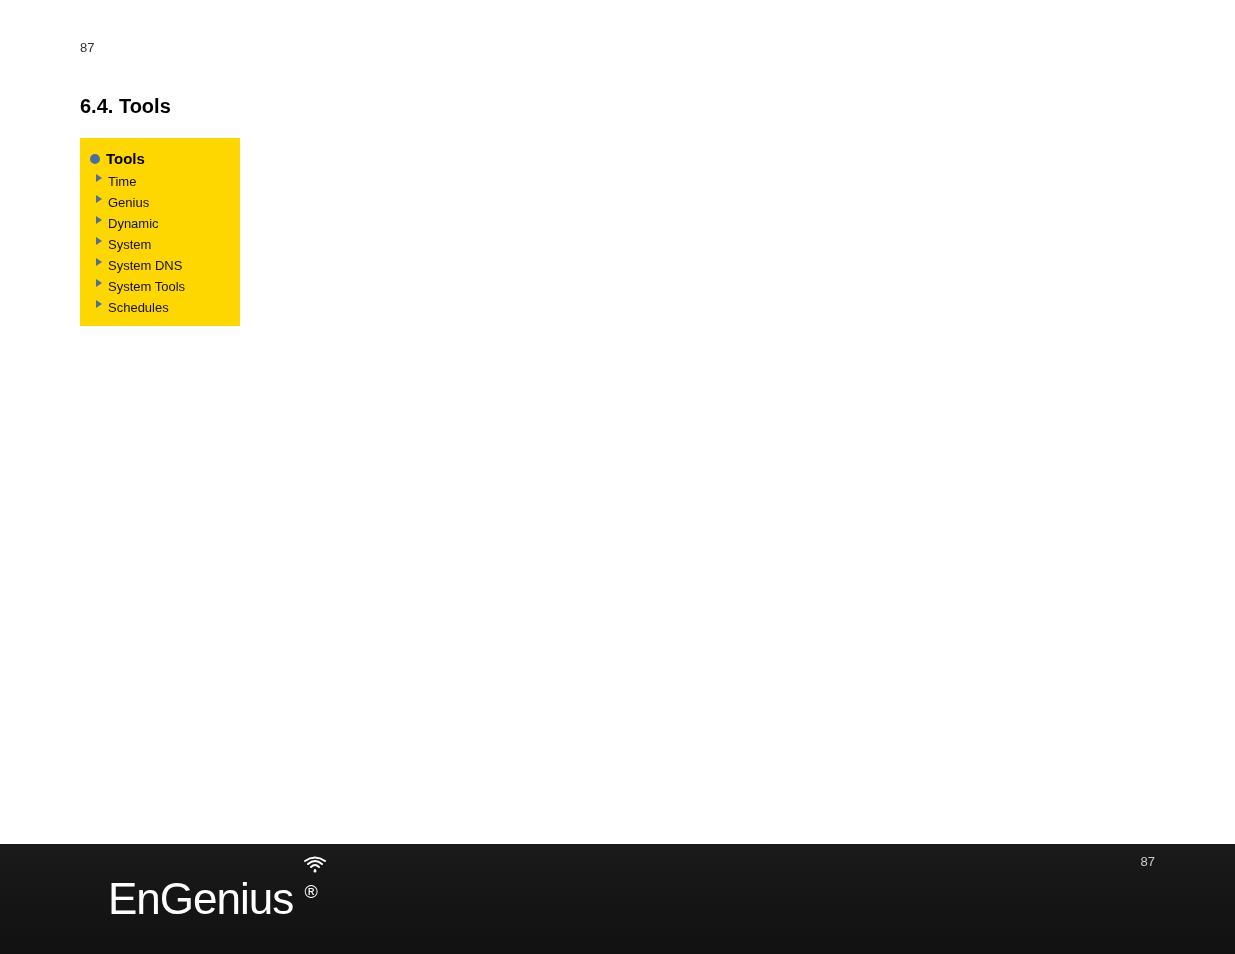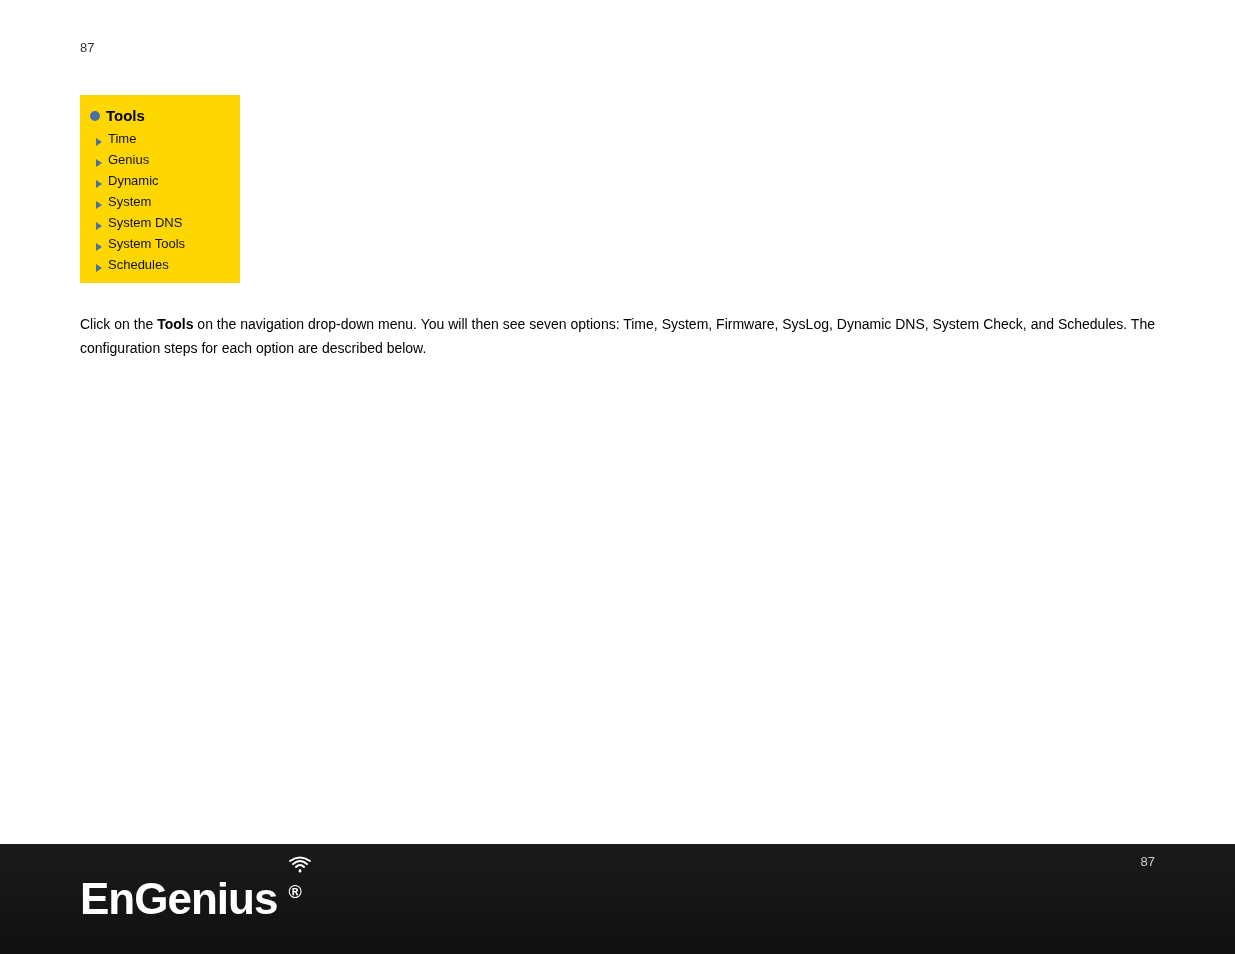--- a/index.html
+++ b/index.html
@@ -50,21 +50,21 @@
       height: 10px;
       border-radius: 50%;
       background: #4a6fa5;
       border: 2px solid #4a6fa5;
       margin-right: 6px;
       flex-shrink: 0;
     }
 
     .menu-item {
       display: flex;
-      align-items: flex-end;
+      align-items: flex-start;
       padding: 3px 10px 3px 16px;
       font-size: 13px;
       color: #111;
     }
 
     .menu-arrow {
       width: 0;
       height: 0;
       border-top: 4px solid transparent;
       border-bottom: 4px solid transparent;
@@ -93,24 +93,25 @@
       padding: 0 80px;
     }
 
     .footer-left {
       display: flex;
       align-items: center;
     }
 
     .logo-text {
       font-size: 44px;
-      font-weight: 700;
+      font-weight: 400;
       color: #fff;
       font-family: Arial, sans-serif;
       letter-spacing: -1px;
+      margin-left: 28px;
     }
 
     .logo-reg {
       font-size: 18px;
       vertical-align: super;
       color: #fff;
     }
 
     .footer-page-number {
       font-size: 13px;
@@ -129,20 +130,21 @@
       position: relative;
       top: -6px;
     }
   </style>
 </head>
 <body>
 
 <div class="page-content">
   <div class="page-number-top">87</div>
 
+  <h2 class="section-heading">6.4.    Tools</h2>
 
   <div class="menu-box">
     <div class="menu-title-row">
       <div class="bullet-circle"></div>
       <span>Tools</span>
     </div>
     <div class="menu-item">
       <div class="menu-arrow"></div>
       <span>Time</span>
     </div>
@@ -165,23 +167,20 @@
     <div class="menu-item">
       <div class="menu-arrow"></div>
       <span>System Tools</span>
     </div>
     <div class="menu-item">
       <div class="menu-arrow"></div>
       <span>Schedules</span>
     </div>
   </div>
 
-  <div class="description-block">
-    Click on the <strong>Tools</strong> on the navigation drop-down menu. You will then see seven options: Time, System, Firmware, SysLog, Dynamic DNS, System Check, and Schedules. The configuration steps for each option are described below.
-  </div>
 </div>
 
 <div class="footer">
   <div class="footer-left">
     <span class="logo-text">
       En<span style="position:relative;">Genius
         <span class="wifi-icon" style="position:absolute; top:-18px; right:-22px;">
           <svg width="22" height="18" viewBox="0 0 22 18" fill="none" xmlns="http://www.w3.org/2000/svg">
             <path d="M11 14 Q11 14 11 14" stroke="white" stroke-width="2" stroke-linecap="round"></path>
             <circle cx="11" cy="15" r="1.5" fill="white"></circle>

